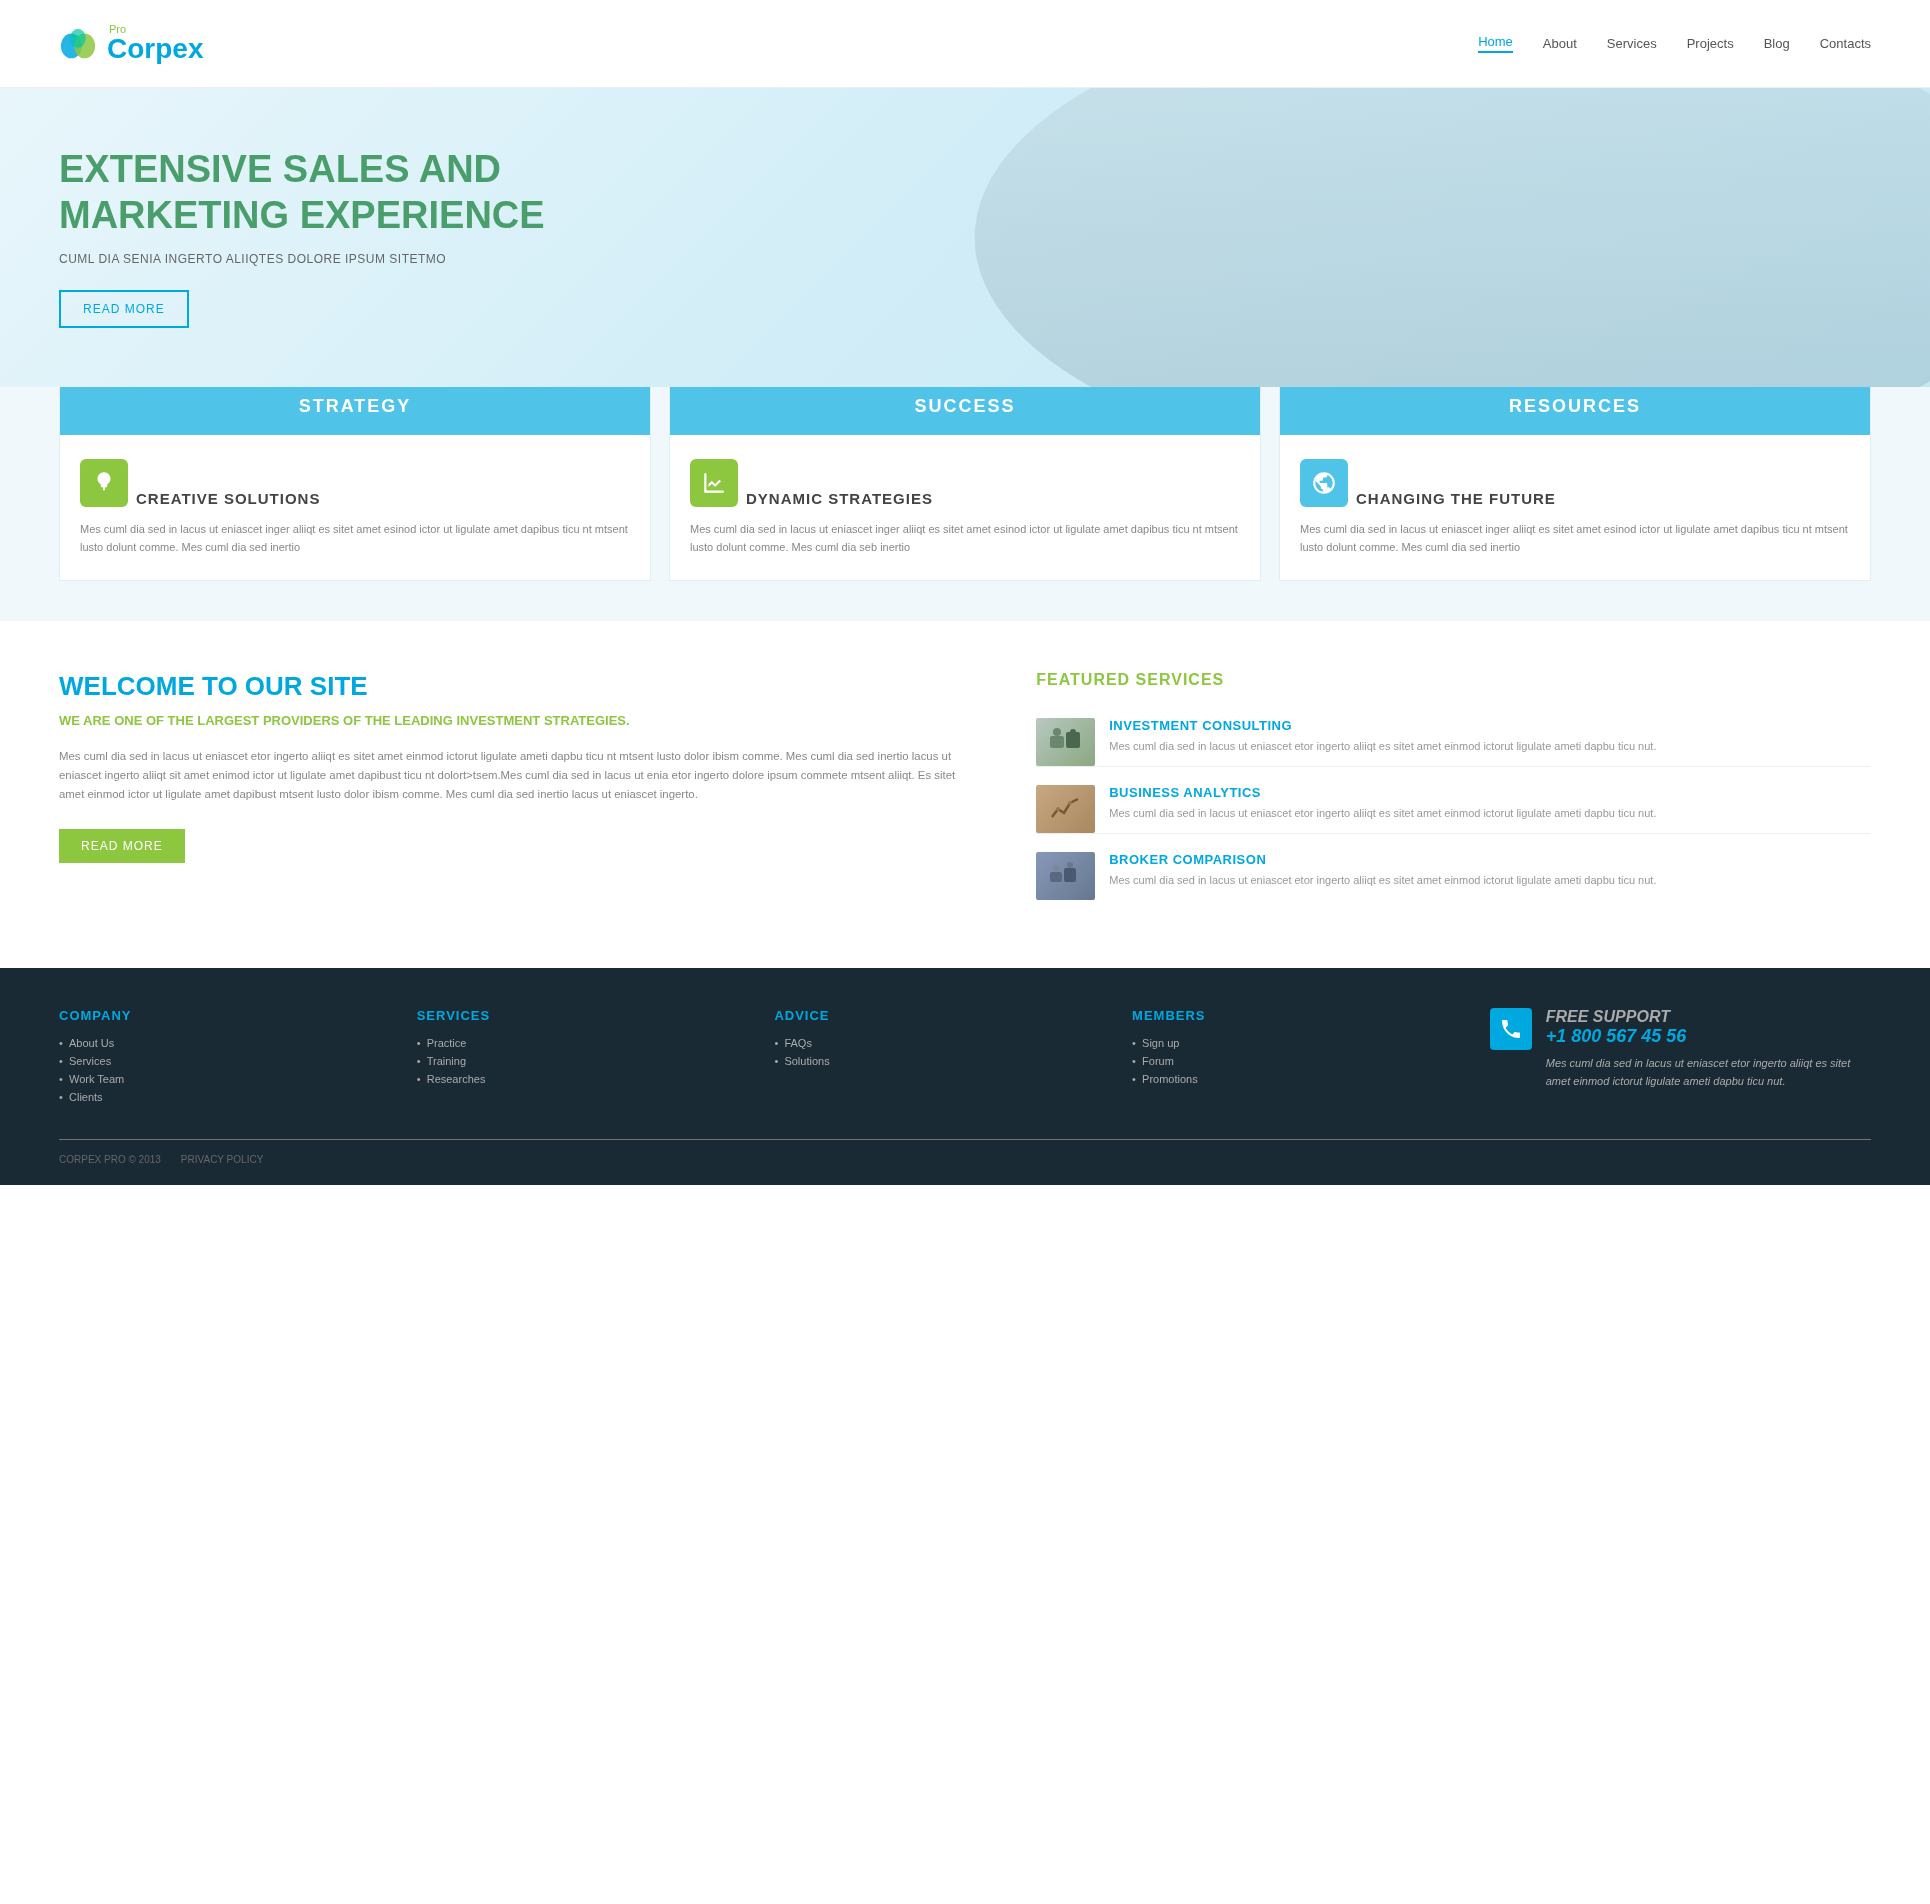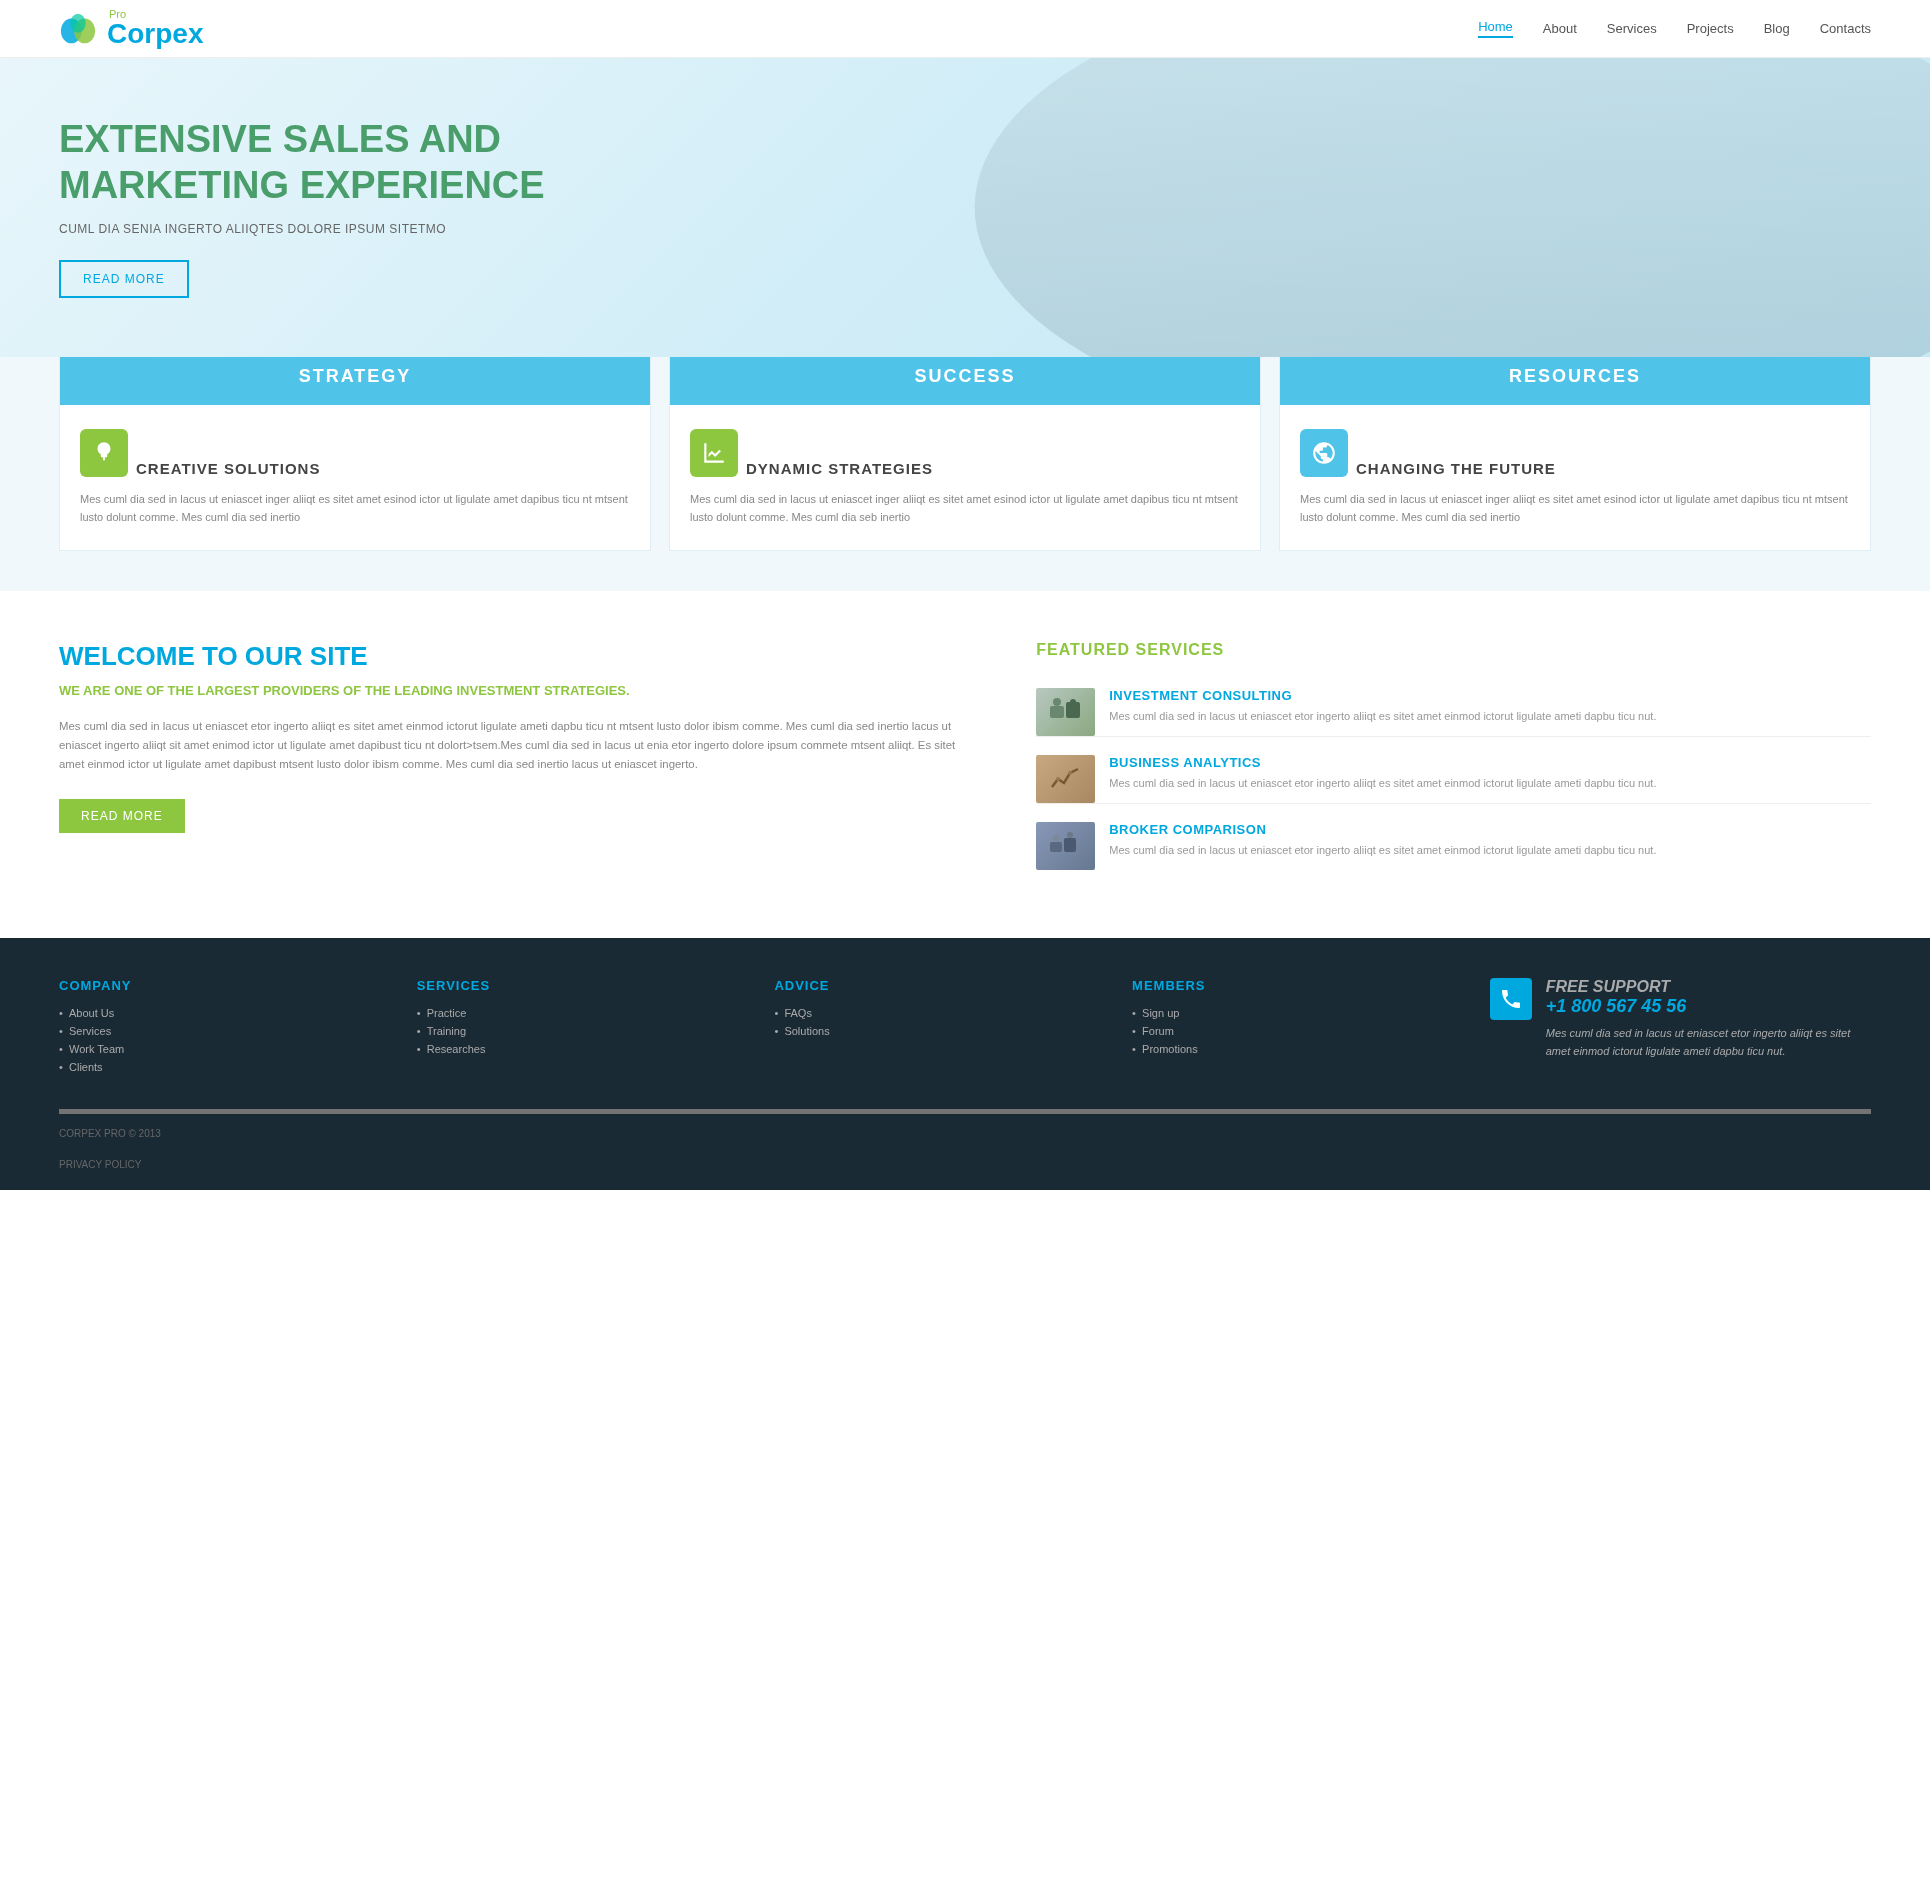--- a/index.html
+++ b/index.html
@@ -1,21 +1,21 @@
 <!DOCTYPE html>
 <html><head>
   <meta charset="utf-8">
   <style>
     * { margin: 0; padding: 0; box-sizing: border-box; }
     body { font-family: Arial, sans-serif; background: #fff; color: #333; }
 
     
     .header {
       background: #fff;
-      padding: 9px 59px;
+      padding: 24px 59px;
       display: flex;
       align-items: center;
       justify-content: space-between;
       border-bottom: 1px solid #eee;
     }
     .logo {
       display: flex;
       align-items: center;
       gap: 10px;
     }
@@ -332,27 +332,26 @@
       font-size: 18px;
       font-weight: bold;
     }
     .support-desc {
       font-size: 11px;
       color: #aaa;
       margin-top: 8px;
       line-height: 1.6;
     }
     .footer-bottom {
-      border-top: 5px solid #737373;
+      border-top: 1px solid #737373;
       padding-top: 14px;
       display: flex;
       gap: 20px;
       font-size: 10px;
       color: #666;
-      flex-direction: column;
     }
     .footer-bottom a {
       color: #666;
       text-decoration: none;
     }
   </style>
 </head>
 <body>
 
 <header class="header">

